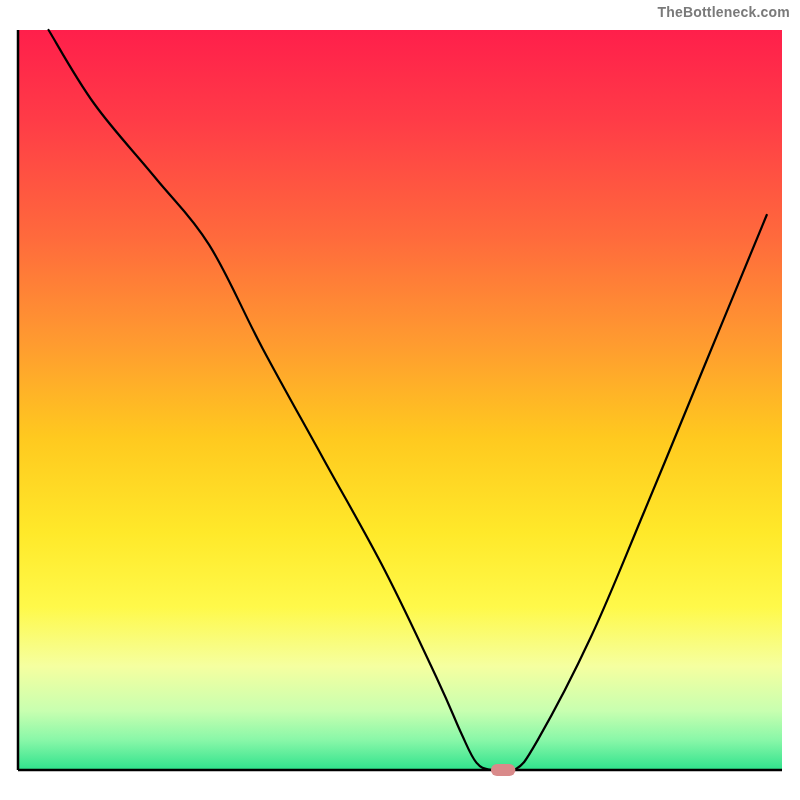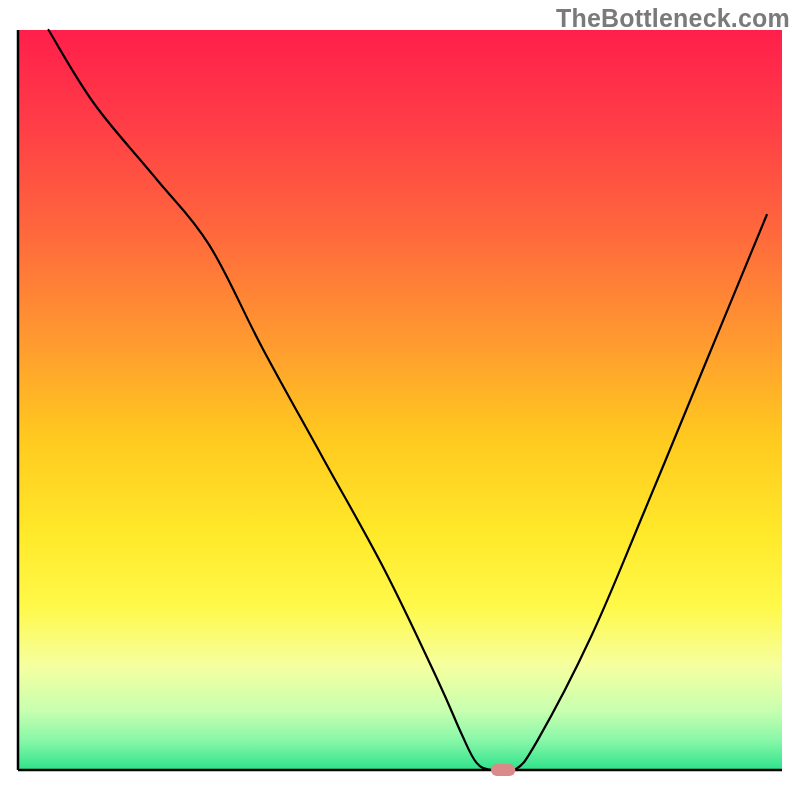--- a/index.html
+++ b/index.html
@@ -13,21 +13,21 @@
   }
   .container {
     position: relative;
     width: 800px;
     height: 800px;
   }
   .watermark {
     position: absolute;
     top: 4px;
     right: 10px;
-    font-size: 25px;
+    font-size: 14px;
     font-weight: 600;
     color: #7a7a7a;
     letter-spacing: 0.2px;
     z-index: 10;
   }
   .plot {
     position: absolute;
     left: 0;
     top: 0;
     width: 800px;

